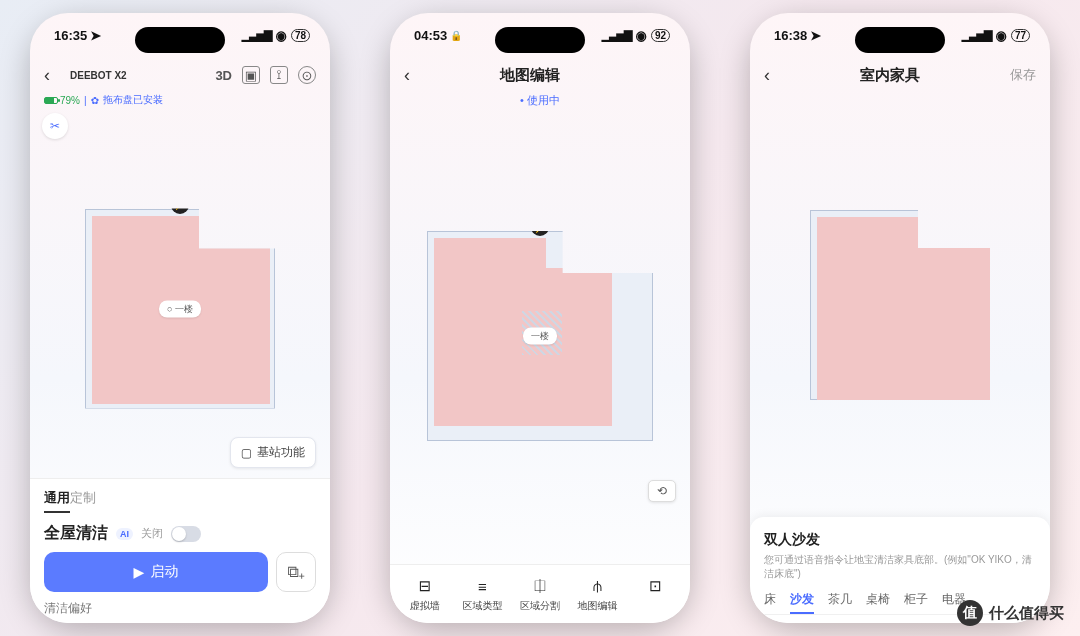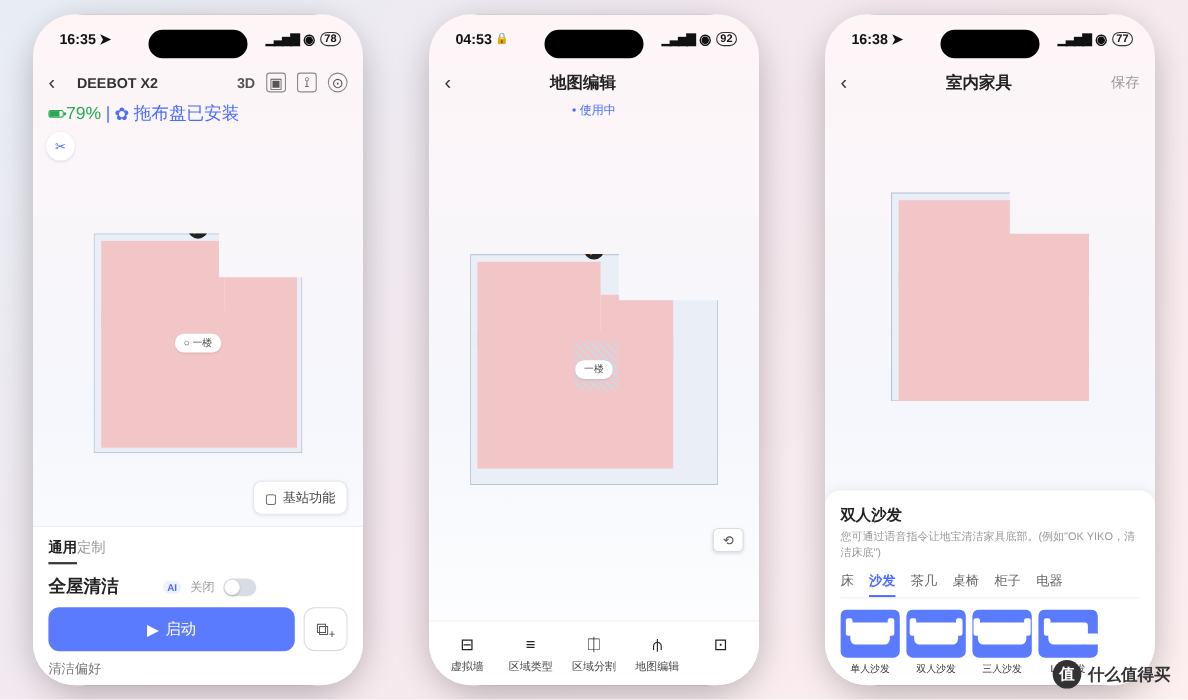--- a/index.html
+++ b/index.html
@@ -37,21 +37,21 @@
   
   .hdr { display:flex; align-items:center; justify-content:space-between; padding: 4px 14px; height: 36px; }
   .hdr .back { font-size: 18px; color:#333; width:20px; }
   .hdr .title { font-size: 15px; font-weight: 600; color:#222; }
   .hdr .right { width:40px; text-align:right; font-size:13px; color:#999; }
   .hdr-icons { display:flex; gap:10px; align-items:center; font-size:13px; color:#555; }
   .hdr-icons .ico { width:18px; height:18px; display:flex; align-items:center; justify-content:center; font-size:13px; border:1px solid #888; border-radius:3px; }
   .sub-tag { color:#4a6cff; font-size:11px; text-align:center; }
 
   
-  .s1-row2 { padding: 0 14px; font-size: 16px; display:flex; align-items:center; gap:4px; color:#4a6cff; }
+  .s1-row2 { padding: 0 14px; font-size: 10px; display:flex; align-items:center; gap:4px; color:#4a6cff; }
   .s1-row2 .batt { color:#2aa854; font-weight:500; display:flex; align-items:center; gap:2px; }
   .s1-row2 .batt-ico { width:14px; height:7px; border:1px solid #2aa854; border-radius:2px; position:relative; }
   .s1-row2 .batt-ico::after{ content:""; position:absolute; right:-3px; top:1px; width:2px; height:3px; background:#2aa854; border-radius:1px;}
   .s1-row2 .batt-ico::before{ content:""; position:absolute; left:0; top:0; width:79%; height:100%; background:#2aa854;}
   .tool-bubble { margin:6px 0 0 12px; width:26px; height:26px; background:#fff; border-radius:13px; box-shadow:0 1px 3px rgba(0,0,0,.12); display:flex; align-items:center; justify-content:center; font-size:12px; color:#4a6cff; }
 
   .map-area { flex:1; position:relative; display:flex; align-items:center; justify-content:center; }
   .floorplan { width: 190px; height: 200px; position:relative; border:1.5px solid #b8c4d8; background:#eaeff7; }
   .room { position:absolute; background:#f2c6c6; }
   .r1 { left:6px; top:6px; width:112px; height:78px; }
@@ -62,21 +62,21 @@
   .charge-pin { position:absolute; top:-14px; left:50%; transform:translateX(-50%); width:18px; height:18px; background:#222; border-radius:50%; color:#fff; font-size:10px; display:flex; align-items:center; justify-content:center; }
 
   .base-btn { position:absolute; right:14px; bottom:10px; background:#fff; border:1px solid #e3e6ee; border-radius:8px; padding:6px 10px; font-size:12px; color:#444; box-shadow:0 1px 3px rgba(0,0,0,.08); display:flex; align-items:center; gap:5px; }
 
   .bottom-panel { background:#fff; border-top:1px solid #eee; padding:10px 14px 6px; }
   .tabs { display:flex; font-size:13px; }
   .tabs .tab { color:#999; padding-bottom:4px; }
   .tabs .tab.active { color:#222; font-weight:600; border-bottom:2px solid #333; }
   .clean-row { display:flex; align-items:center; gap:8px; margin:10px 0 8px; }
   .clean-title { font-size:16px; font-weight:700; color:#222; }
-  .ai-badge { font-size:9px; background:#eef2ff; color:#4a6cff; padding:1px 4px; border-radius:6px; font-weight:600;margin-left:32px; }
+  .ai-badge { font-size:9px; background:#eef2ff; color:#4a6cff; padding:1px 4px; border-radius:6px; font-weight:600; }
   .off-txt { font-size:11px; color:#999; }
   .toggle { width:30px; height:16px; background:#d8dce5; border-radius:8px; position:relative; }
   .toggle::after { content:""; position:absolute; left:1px; top:1px; width:14px; height:14px; background:#fff; border-radius:50%; box-shadow:0 1px 2px rgba(0,0,0,.2); }
   .start-row { display:flex; gap:8px; }
   .start-btn { flex:1; background:#5b7bff; color:#fff; border-radius:10px; height:40px; display:flex; align-items:center; justify-content:center; font-size:14px; gap:6px; font-weight:500; }
   .add-btn { width:40px; height:40px; border:1px solid #ddd; border-radius:10px; display:flex; align-items:center; justify-content:center; font-size:16px; color:#555; background:#fff; }
   .pref-line { font-size:12px; color:#777; margin-top:8px; }
 
   
   .s2-nav { background:#fff; padding:12px 6px 10px; display:flex; justify-content:space-around; border-top:1px solid #eee; }
@@ -116,21 +116,21 @@
       </div>
       <div class="status-right">
         <span class="sig-icon">▁▃▅▇</span>
         <span>◉</span>
         <span class="batt-pill">78</span>
       </div>
     </div>
     <div class="hdr">
       <div style="display:flex;align-items:center;gap:6px;">
         <span class="back">‹</span>
-        <span style="font-size:13px;font-weight:600;color:#333;">DEEBOT X2</span>
+        <span style="font-size:10px;font-weight:600;color:#333;">DEEBOT X2</span>
       </div>
       <div class="hdr-icons">
         <span style="font-weight:600;">3D</span>
         <span class="ico">▣</span>
         <span class="ico">⟟</span>
         <span class="ico" style="border-radius:50%;">⊙</span>
       </div>
     </div>
     <div class="s1-row2">
       <span class="batt">
@@ -271,46 +271,20 @@
       <div class="p-title">双人沙发</div>
       <div class="p-sub">您可通过语音指令让地宝清洁家具底部。(例如"OK YIKO，清洁床底")</div>
       <div class="s3-cats">
         <span class="cat">床</span>
         <span class="cat active">沙发</span>
         <span class="cat">茶几</span>
         <span class="cat">桌椅</span>
         <span class="cat">柜子</span>
         <span class="cat">电器</span>
       </div>
-      <div class="s3-items">
-        <div class="s3-item">
-            <div class="s3-thumb">
-              <div class="sofa"></div>
-            </div>
-            <span>单人沙发</span>
-          </div>
-        <div class="s3-item">
-            <div class="s3-thumb">
-              <div class="sofa w2"></div>
-            </div>
-            <span>双人沙发</span>
-          </div>
-        <div class="s3-item">
-            <div class="s3-thumb">
-              <div class="sofa w3"></div>
-            </div>
-            <span>三人沙发</span>
-          </div>
-        <div class="s3-item">
-            <div class="s3-thumb">
-              <div class="sofa L"></div>
-            </div>
-            <span>L型沙发</span>
-          </div>
-      </div>
     </div>
   </div>
 </div>
 
 <div class="watermark">
   <span class="wm-ico">值</span>
   <span>什么值得买</span>
 </div>
 
 </body></html>

